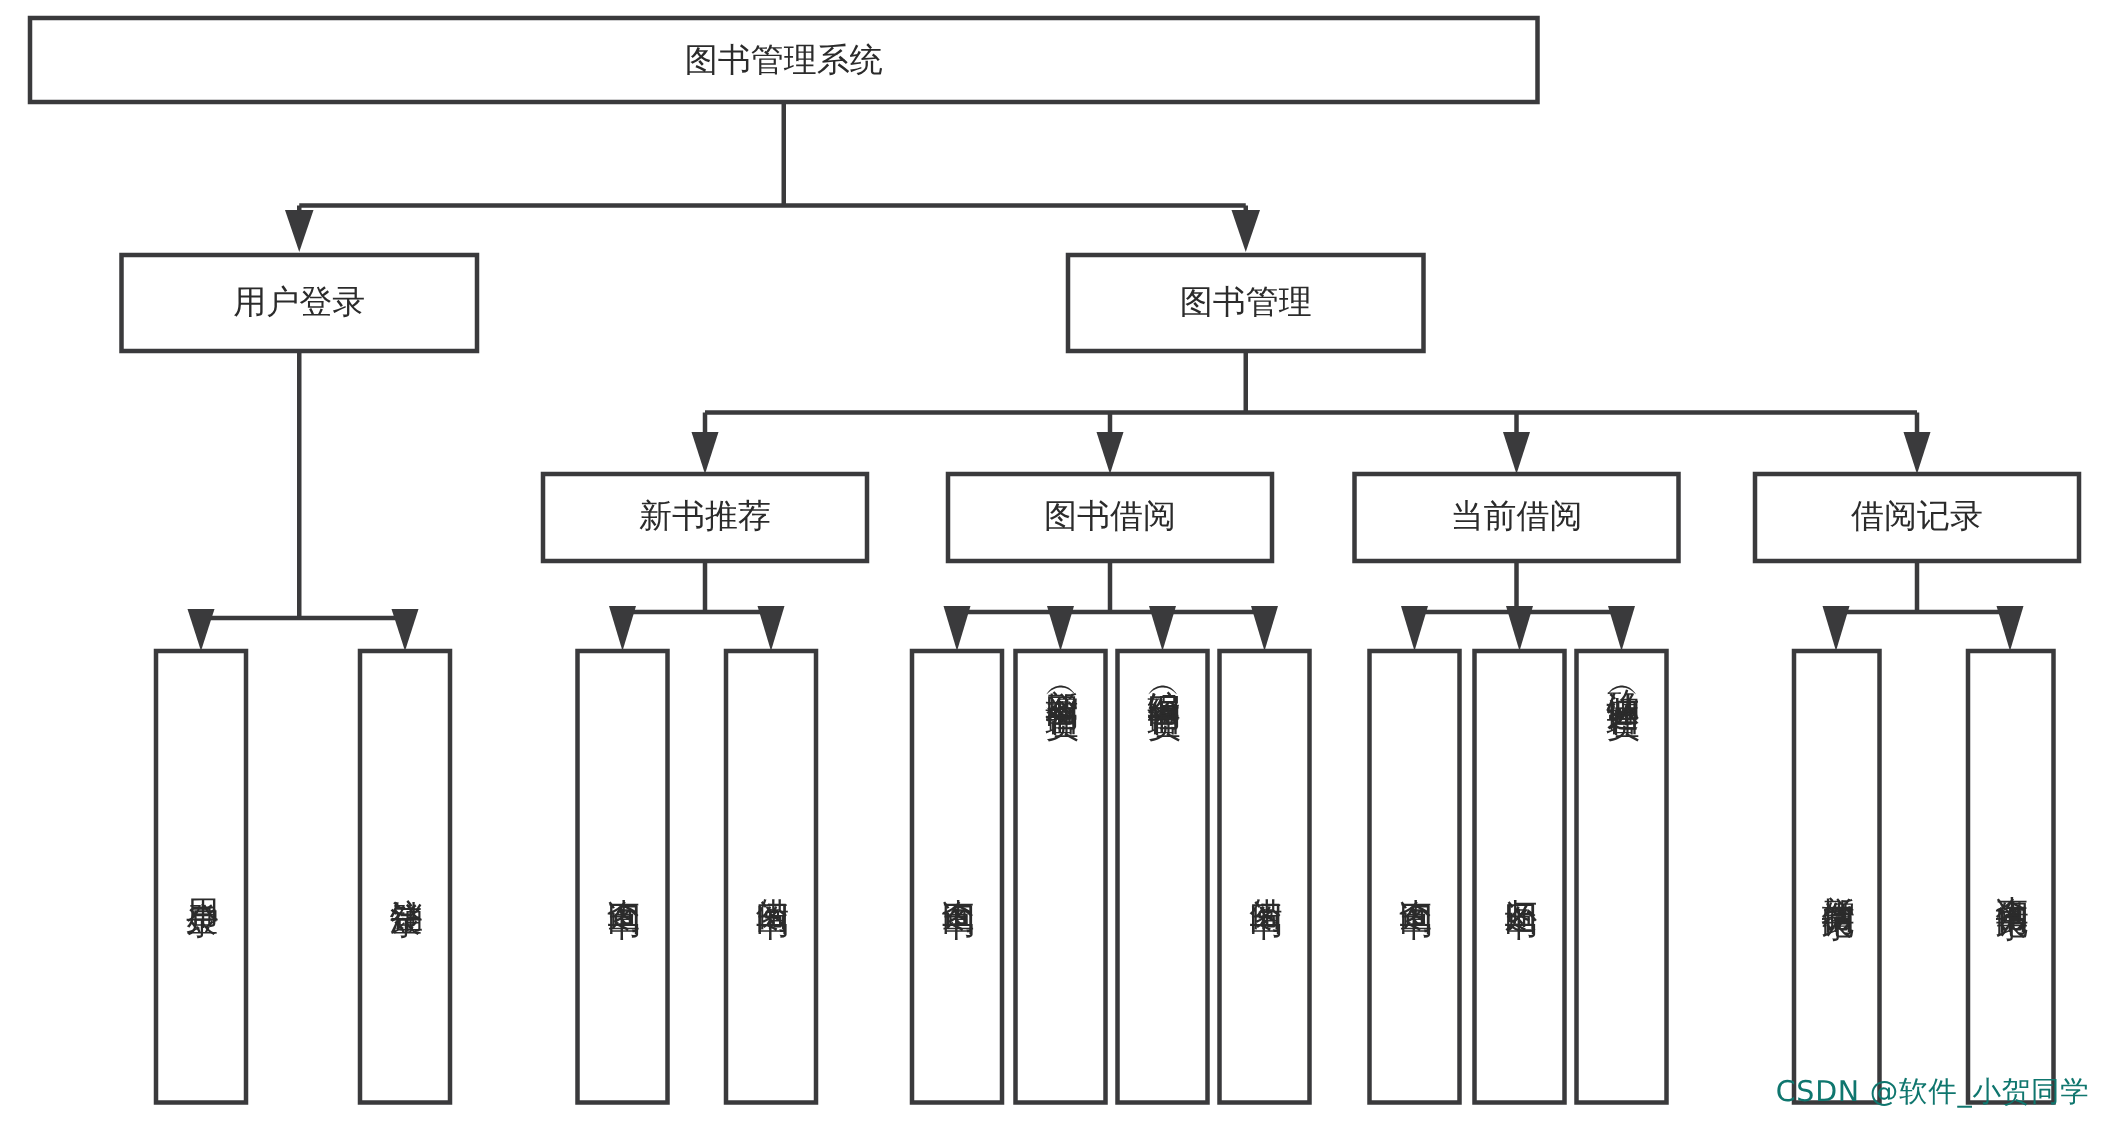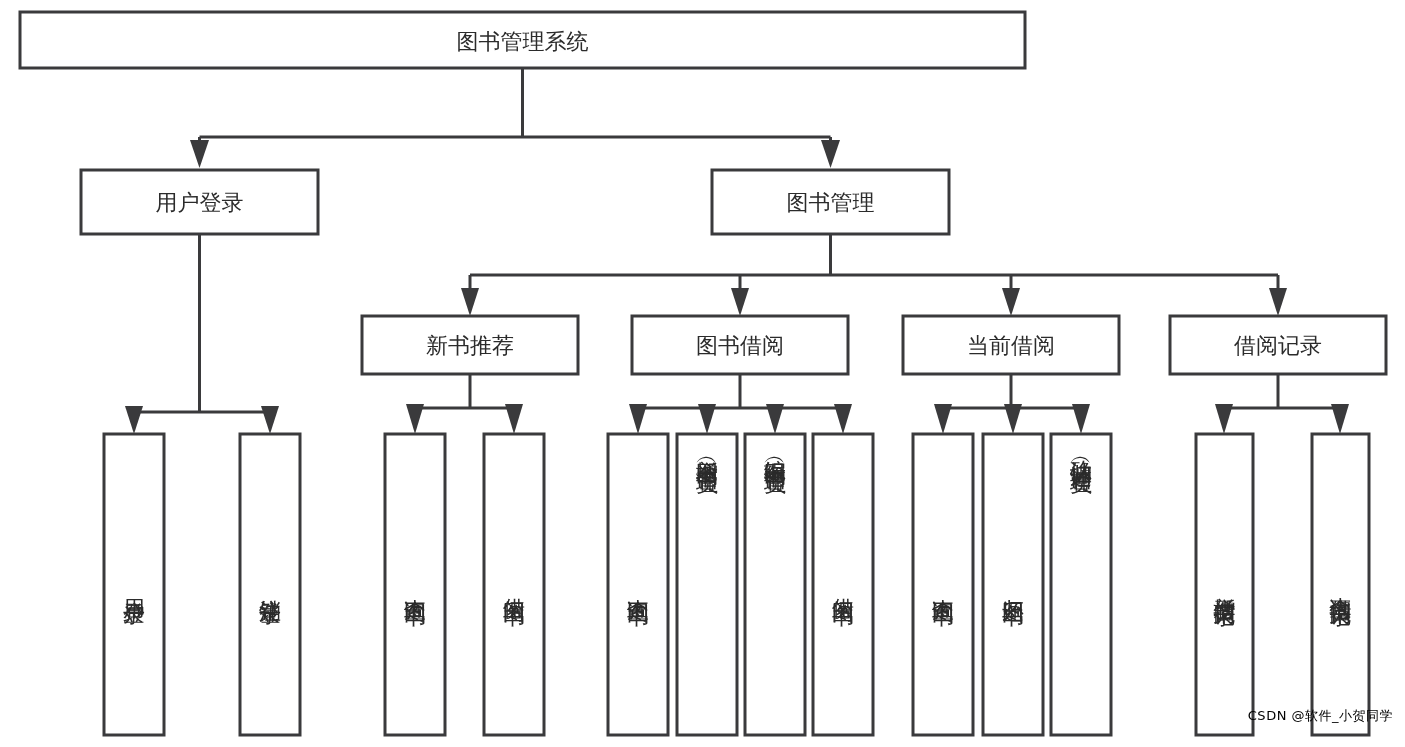--- a/index.html
+++ b/index.html
@@ -63,24 +63,24 @@
     font-size: 22px;
     line-height: 1.18;
     letter-spacing: 2px;
     color: #2b2b2b;
     white-space: nowrap;
     text-align: center;
   }
   .watermark {
     position: absolute;
     right: 12px;
-    bottom: 22px;
-    font-family: "DejaVu Sans", "Liberation Sans", sans-serif;
-    font-size: 13px;
-    color: #000000;
+    bottom: 6px;
+    font-family: "DejaVu Sans", "Liberation Sans", sans-serif;
+    font-size: 19px;
+    color: #0f766e;
     white-space: nowrap;
     letter-spacing: 0.5px;
   }
 </style>
 </head>
 <body>
 
 <div id="diagram-root">
 
   <svg class="flow" viewBox="0 0 1405 747" xmlns="http://www.w3.org/2000/svg">

